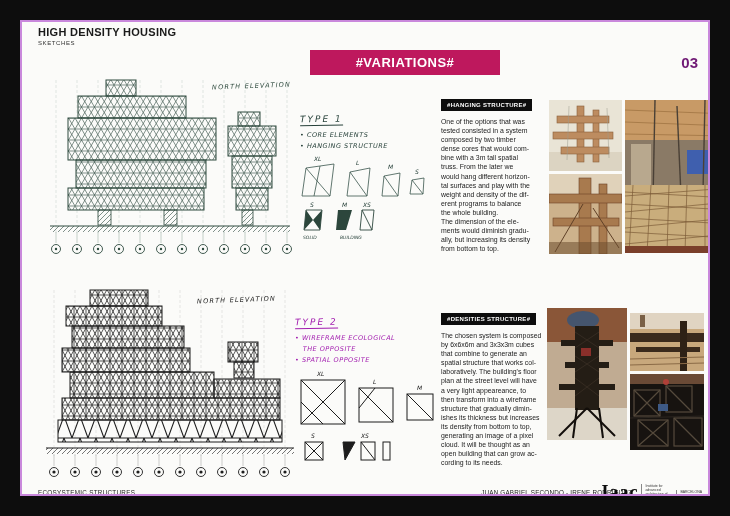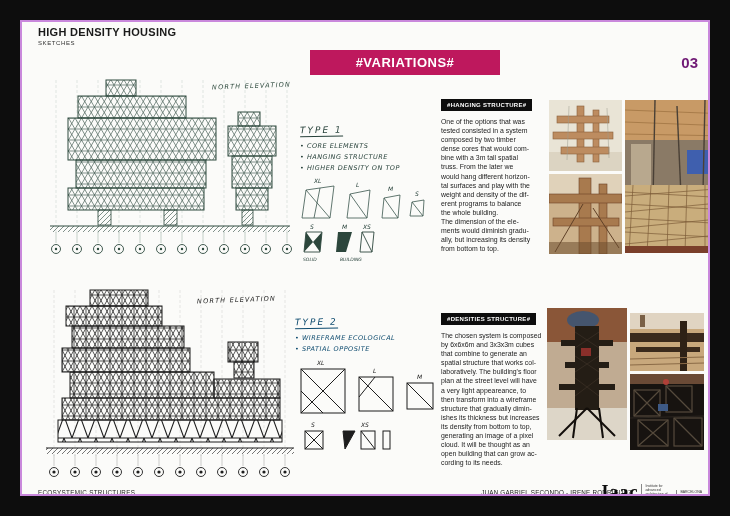--- a/index.html
+++ b/index.html
@@ -16,22 +16,22 @@
   .sk-wrap{position:absolute;}
   .sk-wrap svg{display:block;}
   .hand{font-family:"DejaVu Sans",sans-serif;font-style:italic;}
   .sk-label{position:absolute;font-size:6.5px;letter-spacing:1.2px;transform:rotate(-2deg);white-space:nowrap;}
   .sk1-label{color:#2e4a3e;left:176px;top:8px;}
   .sk2-label{color:#1d1d1d;left:165px;top:12px;}
 
   .notes{position:absolute;}
   .notes .ttl{font-size:9px;letter-spacing:2px;border-bottom:1px solid currentColor;display:inline-block;padding-bottom:1px;margin-bottom:4px;transform:rotate(-1deg);}
   .notes .ln{font-size:6.5px;letter-spacing:.5px;line-height:11px;white-space:pre;}
-  .notes1{left:278px;top:85px;width:148px;color:#27413a;margin-top:11px;}
-  .notes2{left:273px;top:288px;width:155px;color:#0c4a6e;}
+  .notes1{left:278px;top:85px;width:148px;color:#27413a;}
+  .notes2{left:273px;top:288px;width:155px;color:#a21caf;}
   .notes svg text{font-family:"DejaVu Sans",sans-serif;font-style:italic;}
 
   .section{position:absolute;width:110px;}
   .sec1{left:419px;top:71px;}
   .sec2{left:419px;top:285px;}
   .sec-head{display:inline-block;background:#0d0d0d;color:#fff;font-size:6px;font-weight:bold;letter-spacing:.3px;padding:3px 6px;}
   .sec-body{margin-top:6px;font-size:6.9px;line-height:9.1px;color:#222;white-space:pre-line;}
 
   .photos{position:absolute;}
   .photo{position:absolute;overflow:hidden;}
@@ -230,21 +230,20 @@
             <circle cx="253" cy="188" r="1.6"></circle>
       </g>
     </svg>
     <div class="sk-label sk2-label hand">NORTH ELEVATION</div>
   </div>
 
   <div class="notes notes1 hand">
     <div class="ttl">TYPE 1</div>
     <div class="ln">• CORE ELEMENTS</div>
     <div class="ln">• HANGING STRUCTURE</div>
-    <div class="ln">• HIGHER DENSITY ON TOP</div>
     <svg viewBox="0 0 140 95" width="140" height="95">
       <g stroke="#3a554c" stroke-width="0.8" fill="none">
         <polygon points="6,16 34,12 30,44 2,44"></polygon>
             <path d="M6 16L30 44M20 14L14 44"></path>
         <polygon points="50,20 70,16 67,44 47,44"></polygon>
             <path d="M50 20L67 44"></path>
         <polygon points="84,24 100,21 98,44 82,44"></polygon>
             <path d="M84 24L98 44"></path>
         <polygon points="112,28 124,26 123,42 110,42"></polygon>
             <path d="M112 28L123 42"></path>
@@ -268,20 +267,21 @@
       <g fill="#27413a" font-size="4.5">
         <text x="3" y="87">SOLID</text>
         <text x="40" y="87">BUILDING</text>
       </g>
     </svg>
   </div>
 
   <div class="notes notes2 hand">
     <div class="ttl">TYPE 2</div>
     <div class="ln">• WIREFRAME ECOLOGICAL</div>
+    <div class="ln">   THE OPPOSITE</div>
     <div class="ln">• SPATIAL OPPOSITE</div>
     <svg viewBox="0 0 150 118" width="150" height="118">
       <g stroke="#1d1d1d" stroke-width="1" fill="none">
         <rect x="6" y="14" width="44" height="44"></rect>
             <path d="M6 14L50 58M6 58L50 14M6 36L28 58"></path>
         <rect x="64" y="22" width="34" height="34"></rect>
             <path d="M64 22L98 56M80 22L64 42"></path>
         <rect x="112" y="28" width="26" height="26"></rect>
             <path d="M112 28L138 54"></path>
       </g>

